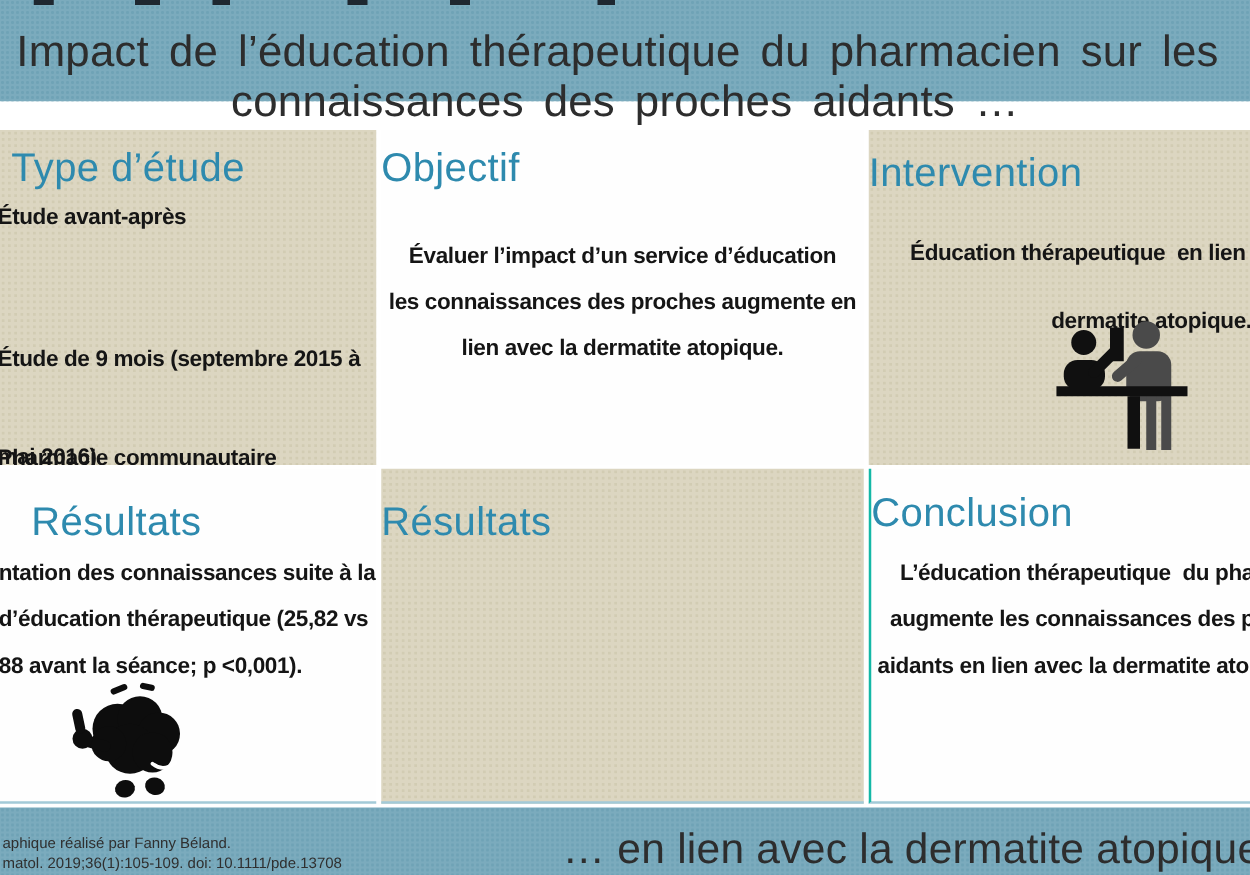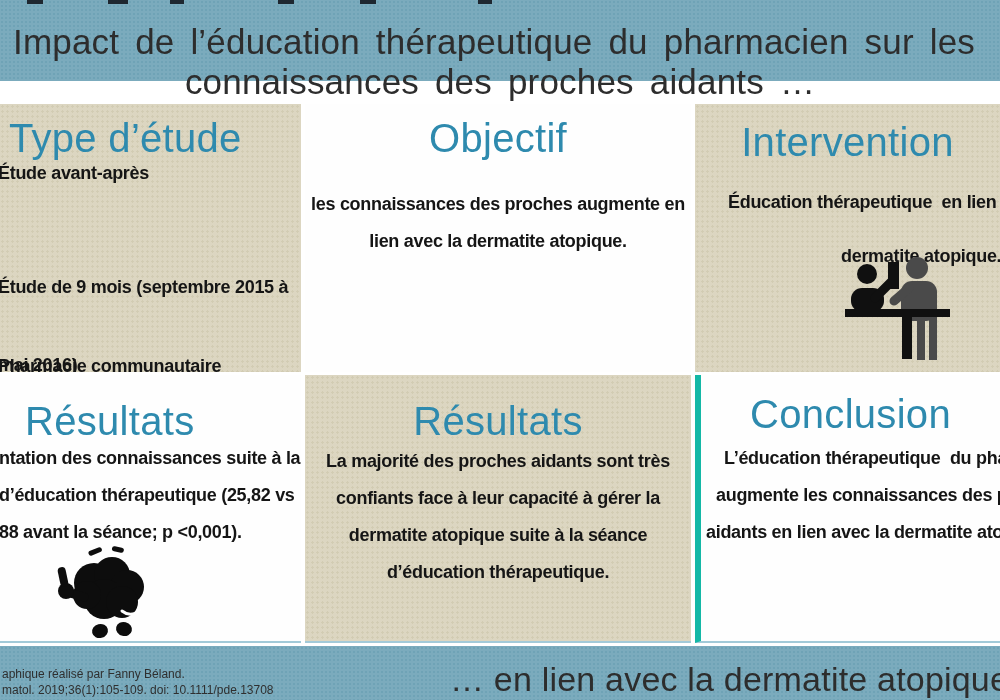--- a/index.html
+++ b/index.html
@@ -22,25 +22,25 @@
   .title-l2{top:62px;left:0;}
   .speck{position:absolute;top:0;height:4px;background:#1e2730;}
   .panel{position:absolute;overflow:hidden;box-sizing:border-box;}
   .beige{
     background-color:#dcd6c1;
     background-image:radial-gradient(#d2ccb3 1px, transparent 1.4px);
     background-size:5px 5px;
   }
   .white{background-color:#fefefe;}
   .row2{border-bottom:2px solid #a3cad8;}
-  .p6{border-left:6px solid #14b8a6;padding-left:41px;}
+  .p6{border-left:2px solid #14b8a6;padding-left:41px;}
   .panel-heading{
-    position:absolute;font-size:40px;color:#2e8aae;letter-spacing:0.3px;white-space:pre;
+    position:absolute;font-size:32px;color:#2e8aae;letter-spacing:0.3px;white-space:pre;
   }
-  .heading-center{left:0;width:100%;text-align:center;}
+  .heading-center{left:0;width:100%;}
   .body-line{
     position:absolute;font-weight:bold;font-size:18px;color:#151515;
     letter-spacing:-0.3px;white-space:pre;
   }
   .center-lines{position:absolute;left:0;width:100%;text-align:center;}
   .center-lines .line{
     height:37px;line-height:37px;font-weight:bold;font-size:18px;color:#151515;
     letter-spacing:-0.3px;white-space:pre;
   }
   .para{position:absolute;font-weight:bold;font-size:18px;color:#151515;
@@ -84,20 +84,21 @@
     </div>
     <div class="para" style="left:-2px;top:197px;">
       <div>Pharmacie communautaire</div>
       
     </div>
   </div>
 
   <div class="panel white" style="left:305px;top:104px;width:386px;height:268px;">
     <div class="panel-heading heading-center" style="top:12px;">Objectif</div>
     <div class="center-lines" style="top:82px;">
+      <div class="line">Évaluer l’impact d’un service d’éducation</div>
       <div class="line">les connaissances des proches augmente en</div>
       <div class="line">lien avec la dermatite atopique.</div>
     </div>
   </div>
 
   <div class="panel beige" style="left:695px;top:104px;width:305px;height:268px;padding-left:48px;">
     <div class="panel-heading heading-center" style="top:16px;">Intervention</div>
     <div class="body-line" style="left:33px;top:88px;">Éducation thérapeutique  en lien avec la</div>
     <div class="body-line" style="left:146px;top:130px;margin-top:12px;">dermatite atopique.</div>
     <div class="icon-box" style="left:150px;top:150px;width:110px;height:112px;">
@@ -147,26 +148,20 @@
           <ellipse cx="82" cy="84" rx="8" ry="7" transform="rotate(14 82 84)"></ellipse>
         </g>
 
         <path d="M80,66 q9,7 18,-1" stroke="#ffffff" stroke-width="3" fill="none" stroke-linecap="round"></path>
       </svg>
     </div>
   </div>
 
   <div class="panel beige row2" style="left:305px;top:375px;width:386px;height:268px;">
     <div class="panel-heading heading-center" style="top:24px;">Résultats</div>
-    <div class="center-lines" style="top:68px;">
-      <div class="line">La majorité des proches aidants sont très</div>
-      <div class="line">confiants face à leur capacité à gérer la</div>
-      <div class="line">dermatite atopique suite à la séance</div>
-      <div class="line">d’éducation thérapeutique.</div>
-    </div>
   </div>
 
   <div class="panel white row2 p6" style="left:695px;top:375px;width:305px;height:268px;">
     <div class="panel-heading heading-center" style="top:17px;">Conclusion</div>
     <div class="body-line" style="left:23px;top:73px;">L’éducation thérapeutique  du pharmacien</div>
     <div class="body-line" style="left:15px;top:110px;">augmente les connaissances des proches</div>
     <div class="body-line" style="left:5px;top:147px;">aidants en lien avec la dermatite atopique.</div>
   </div>
 
   <div class="teal-bar footer">

